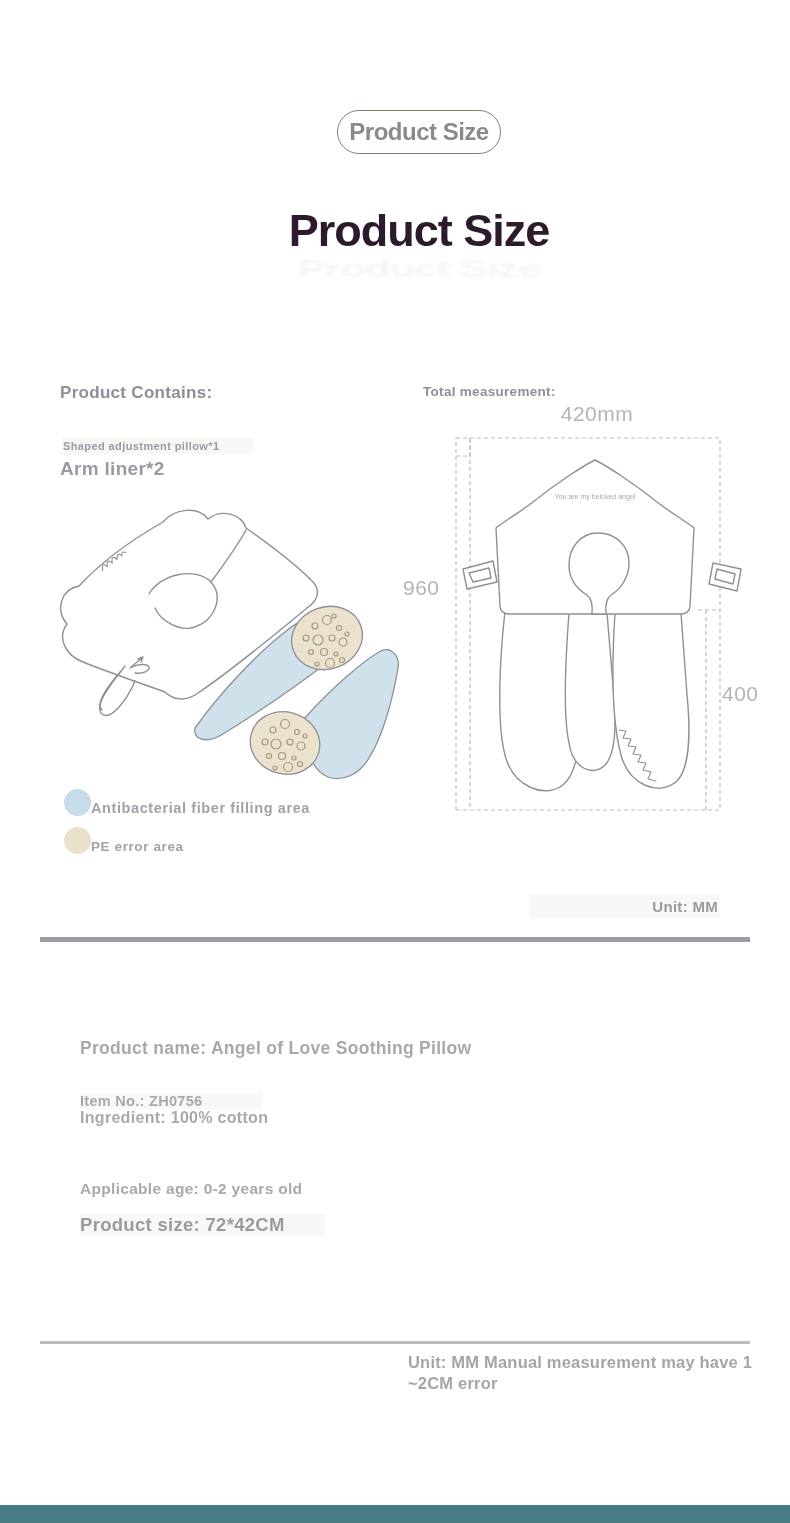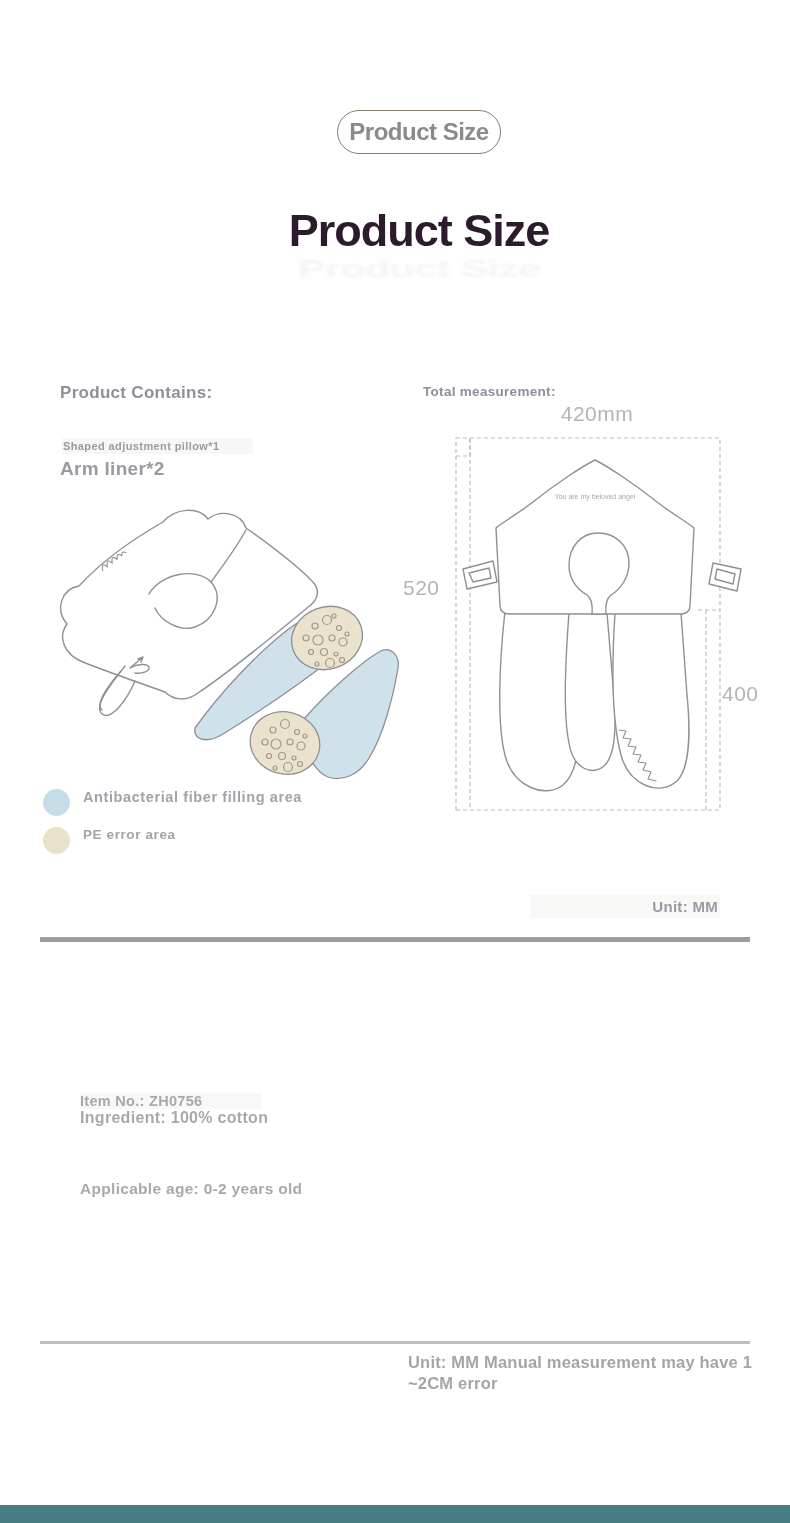--- a/index.html
+++ b/index.html
@@ -26,21 +26,21 @@
   .measure-title{position:absolute;left:423px;top:384px;font-size:13.5px;font-weight:700;color:#8f8f9c;letter-spacing:0.3px;}
   .dim{position:absolute;color:#b4b4b9;font-size:21px;font-weight:400;letter-spacing:0.5px;}
   .dim-420{left:487px;top:402px;width:220px;text-align:center;}
   .dim-720{left:403px;top:576px;}
   .dim-400{left:722px;top:682px;}
 
   .illus{position:absolute;}
   .illus-left{left:35px;top:488px;width:380px;height:305px;}
   .illus-right{left:443px;top:425px;width:320px;height:400px;}
 
-  .legend-row{position:absolute;left:43px;display:flex;align-items:flex-start;gap:13px;}
+  .legend-row{position:absolute;left:64px;display:flex;align-items:flex-end;}
   .legend-row-1{top:789px;}
   .legend-row-2{top:827px;}
   .swatch{width:27px;height:27px;border-radius:50%;flex:0 0 auto;}
   .swatch-blue{background:#c6dde9;}
   .swatch-beige{background:#e9e1c9;}
   .legend-label{font-weight:700;color:#a2a2ab;letter-spacing:0.6px;}
   .legend-row-1 .legend-label{font-size:14.5px;}
   .legend-row-2 .legend-label{font-size:13.5px;}
 
   .unit-mm{position:absolute;left:530px;top:895px;width:188px;text-align:right;
@@ -74,21 +74,21 @@
 
   <div class="main-heading">Product Size</div>
   <div class="heading-ghost">Product Size</div>
 
   <div class="contains-title">Product Contains:</div>
   <div class="contains-small">Shaped adjustment pillow*1</div>
   <div class="contains-large">Arm liner*2</div>
 
   <div class="measure-title">Total measurement:</div>
   <div class="dim dim-420">420mm</div>
-  <div class="dim dim-720">520</div>
+  <div class="dim dim-720">960</div>
   <div class="dim dim-400">400</div>
 
   <svg class="illus illus-left" viewBox="0 0 380 305">
     <g stroke="#8f8f97" stroke-width="1.4" fill="#ffffff" stroke-linejoin="round" stroke-linecap="round">
       <path d="M128,34 C140,20 163,18 173,31 C186,21 206,25 211,40 C235,57 262,78 276,92
                C286,101 284,112 272,120 C237,149 196,183 163,205 C151,214 138,212 130,204
                C102,194 70,183 48,174 C30,167 22,150 32,136 C20,122 26,101 44,98
                C68,72 100,50 128,34 Z"></path>
       <path fill="none" d="M114,106 C126,85 162,79 176,94 C189,109 180,132 160,139 C146,144 126,134 120,120"></path>
       <path fill="none" d="M176,94 C186,80 200,62 211,42"></path>
@@ -180,22 +180,24 @@
   </div>
   <div class="legend-row legend-row-2">
     <span class="swatch swatch-beige"></span>
     <span class="legend-label">PE error area</span>
   </div>
 
   <div class="unit-mm">Unit: MM</div>
 
   <div class="divider-thick"></div>
 
+  <div class="detail detail-1">Product name: Angel of Love Soothing Pillow</div>
   <div class="detail detail-2">Item No.: ZH0756</div>
   <div class="detail detail-3">Ingredient: 100% cotton</div>
   <div class="detail detail-5">Applicable age: 0-2 years old</div>
+  <div class="detail detail-6">Product size: 72*42CM</div>
 
   <div class="divider-thin"></div>
   <div class="footnote">Unit: MM Manual measurement may have 1 ~2CM error</div>
 
   <div class="bottom-bar"></div>
 
 </div>
 
 </body></html>

